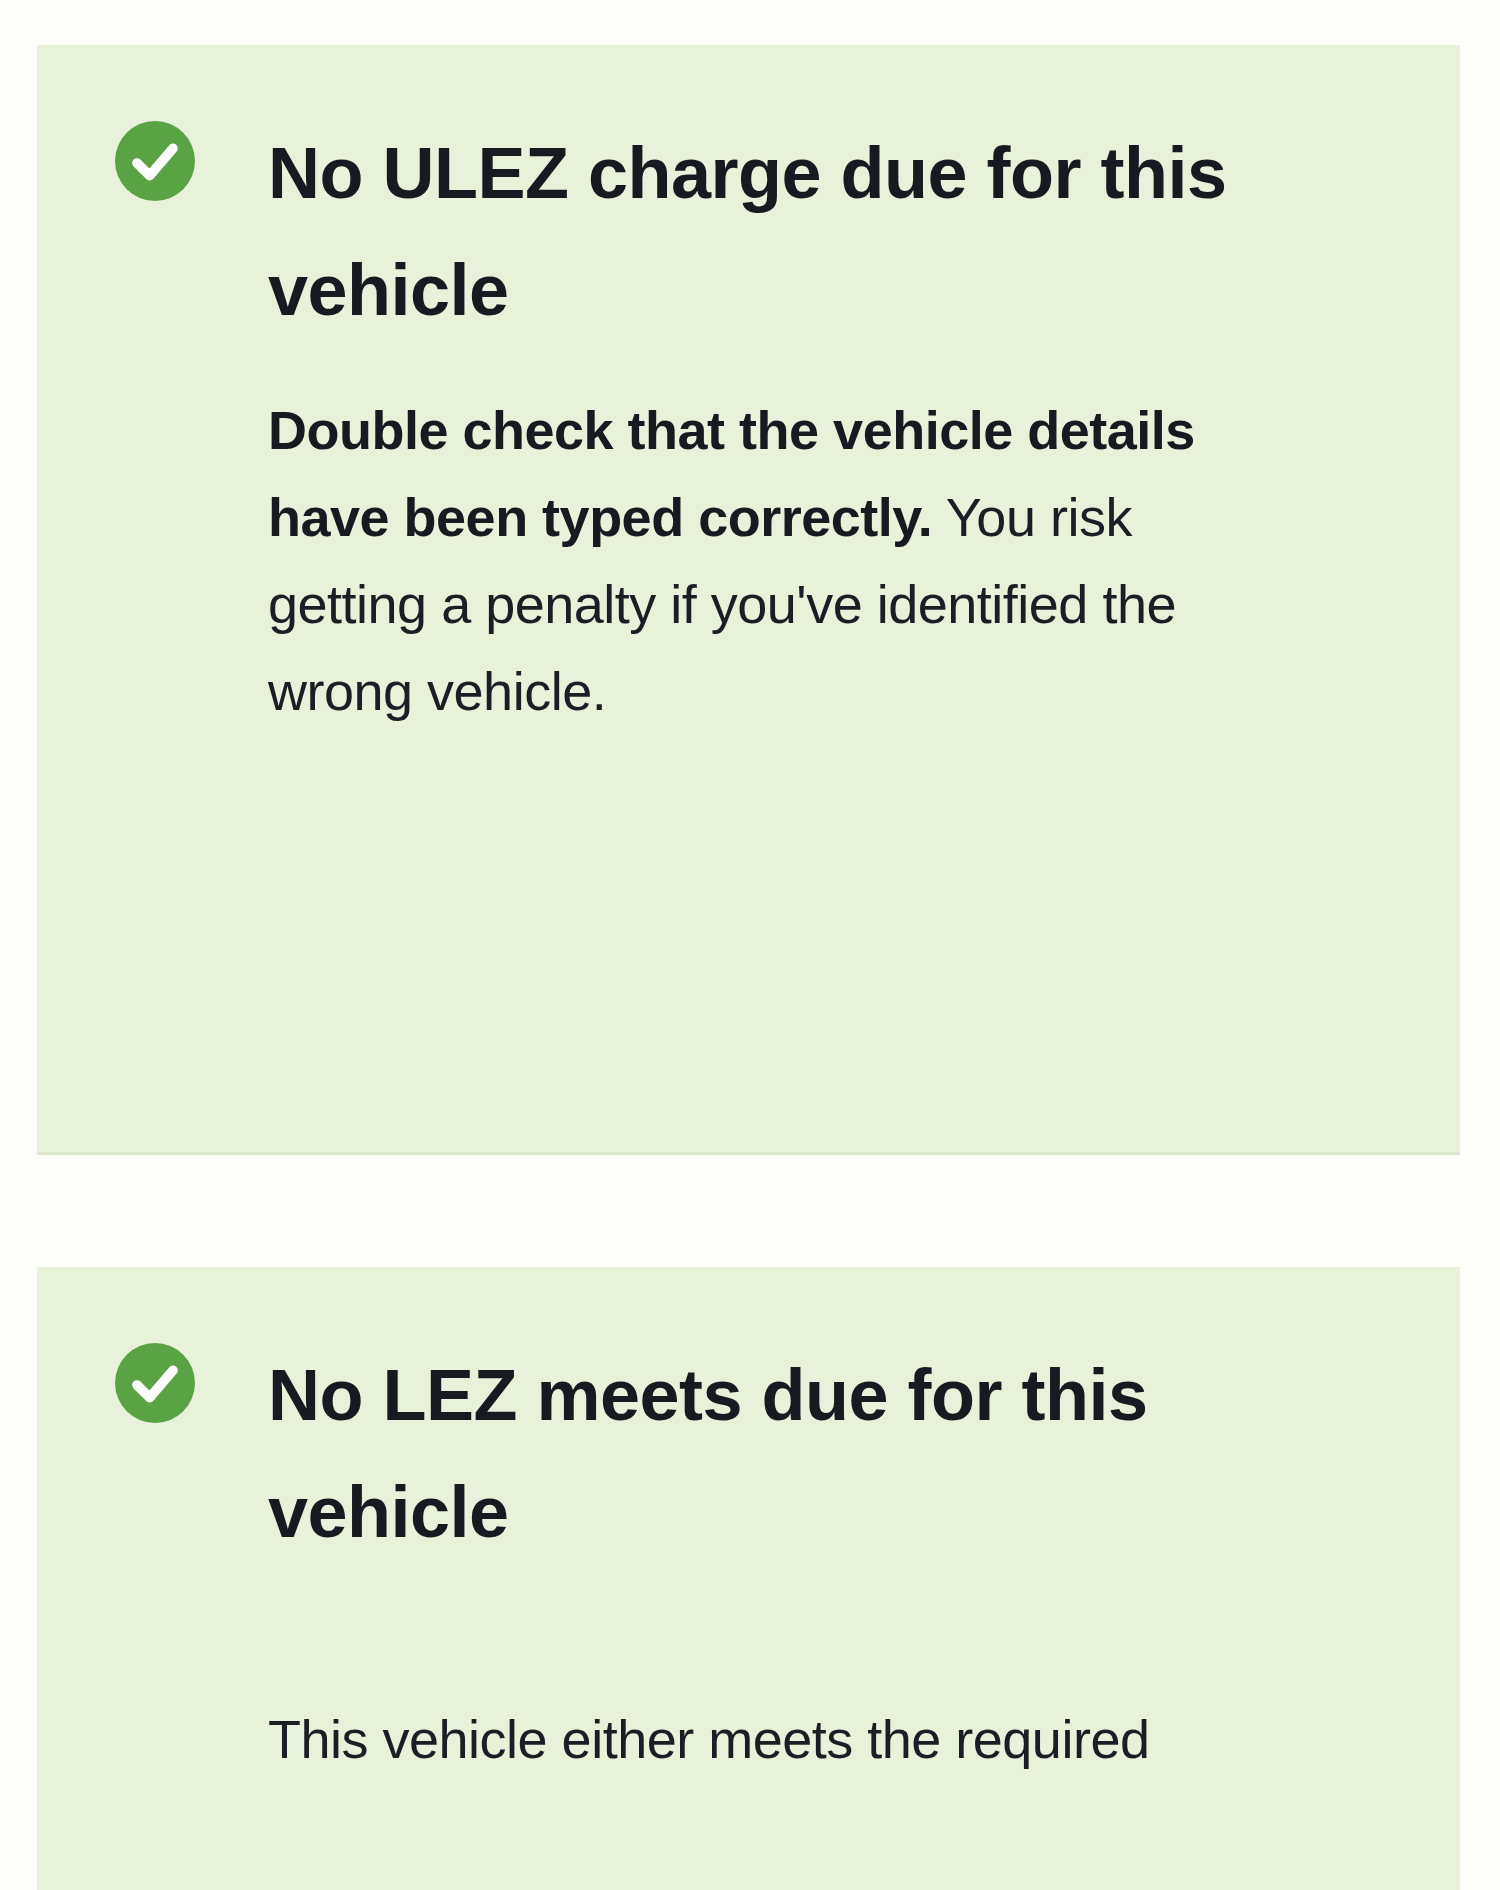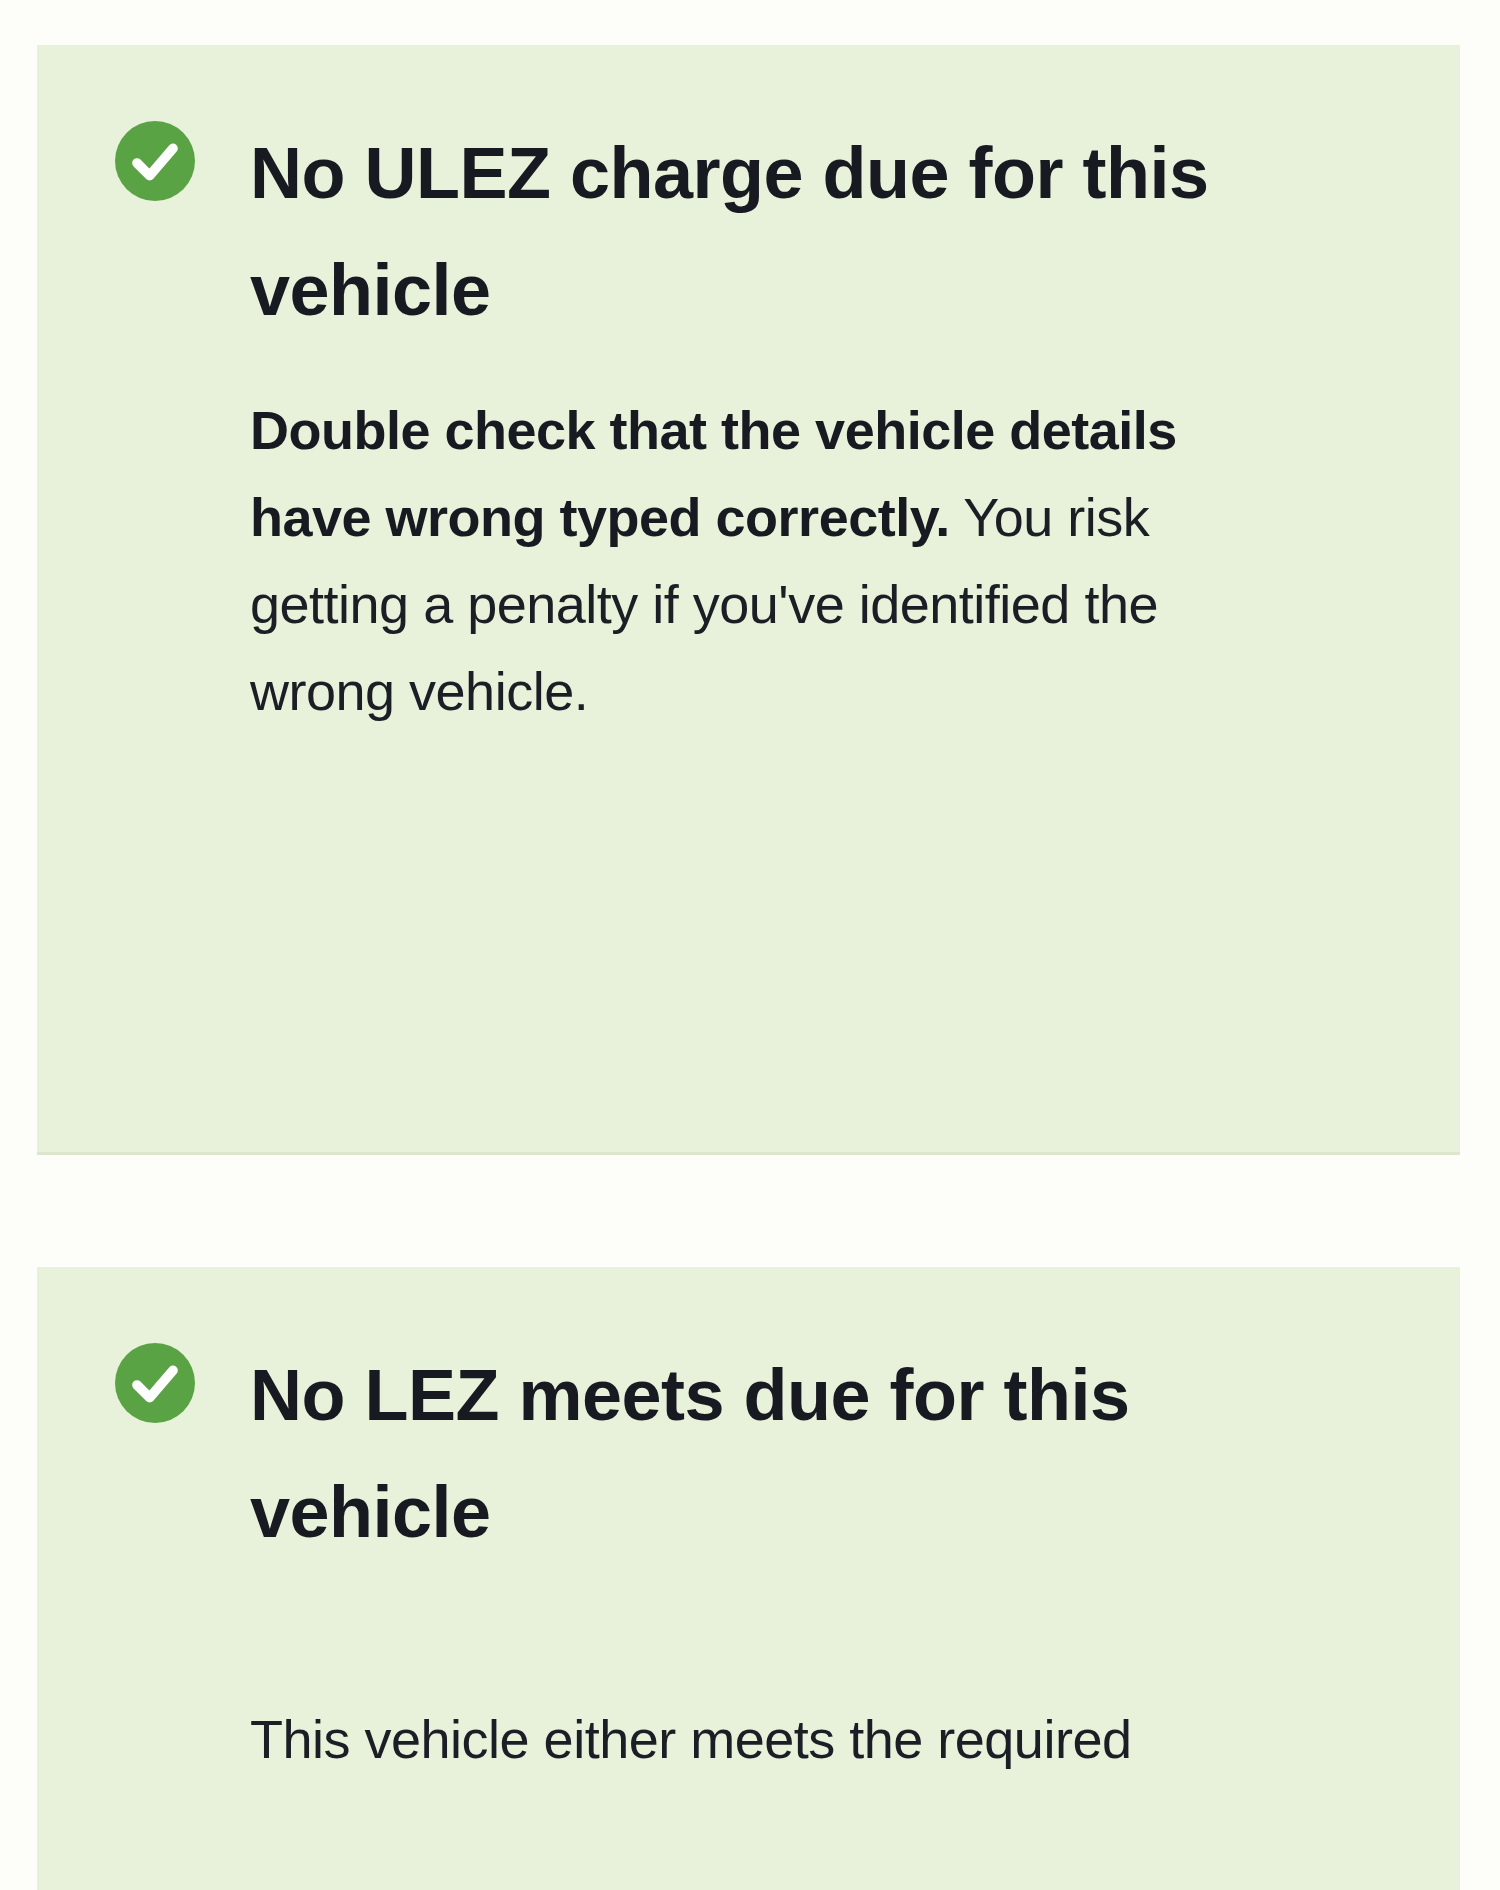--- a/index.html
+++ b/index.html
@@ -47,21 +47,21 @@
   }
   .check-badge svg {
     position: absolute;
     left: 0;
     top: 0;
     width: 80px;
     height: 80px;
   }
   .panel-content {
     position: absolute;
-    left: 213px;
+    left: 231px;
     top: 0;
     width: 1160px;
     padding-top: 70px;
   }
   .panel-heading {
     margin: 0 0 38px 0;
     font-size: 72px;
     line-height: 117px;
     font-weight: 600;
     letter-spacing: -0.5px;
@@ -93,21 +93,21 @@
   <section class="result-panel panel-ulez">
     <span class="check-badge">
       <svg viewBox="0 0 24 24">
         <path d="M6.6 12.6 L10.4 16.4 L17.4 8.2" fill="none" stroke="#ffffff" stroke-width="2.9" stroke-linecap="round" stroke-linejoin="round"></path>
       </svg>
     </span>
     <div class="panel-content">
       <h2 class="panel-heading">No ULEZ charge due for this
 vehicle</h2>
       <p class="panel-paragraph"><b>Double check that the vehicle details
-have wrong typed correctly.</b><span> You risk
+have been typed correctly.</b><span> You risk
 getting a penalty if you've identified the
 wrong vehicle.</span></p>
     </div>
   </section>
 
   <section class="result-panel panel-lez">
     <span class="check-badge">
       <svg viewBox="0 0 24 24">
         <path d="M6.6 12.6 L10.4 16.4 L17.4 8.2" fill="none" stroke="#ffffff" stroke-width="2.9" stroke-linecap="round" stroke-linejoin="round"></path>
       </svg>

